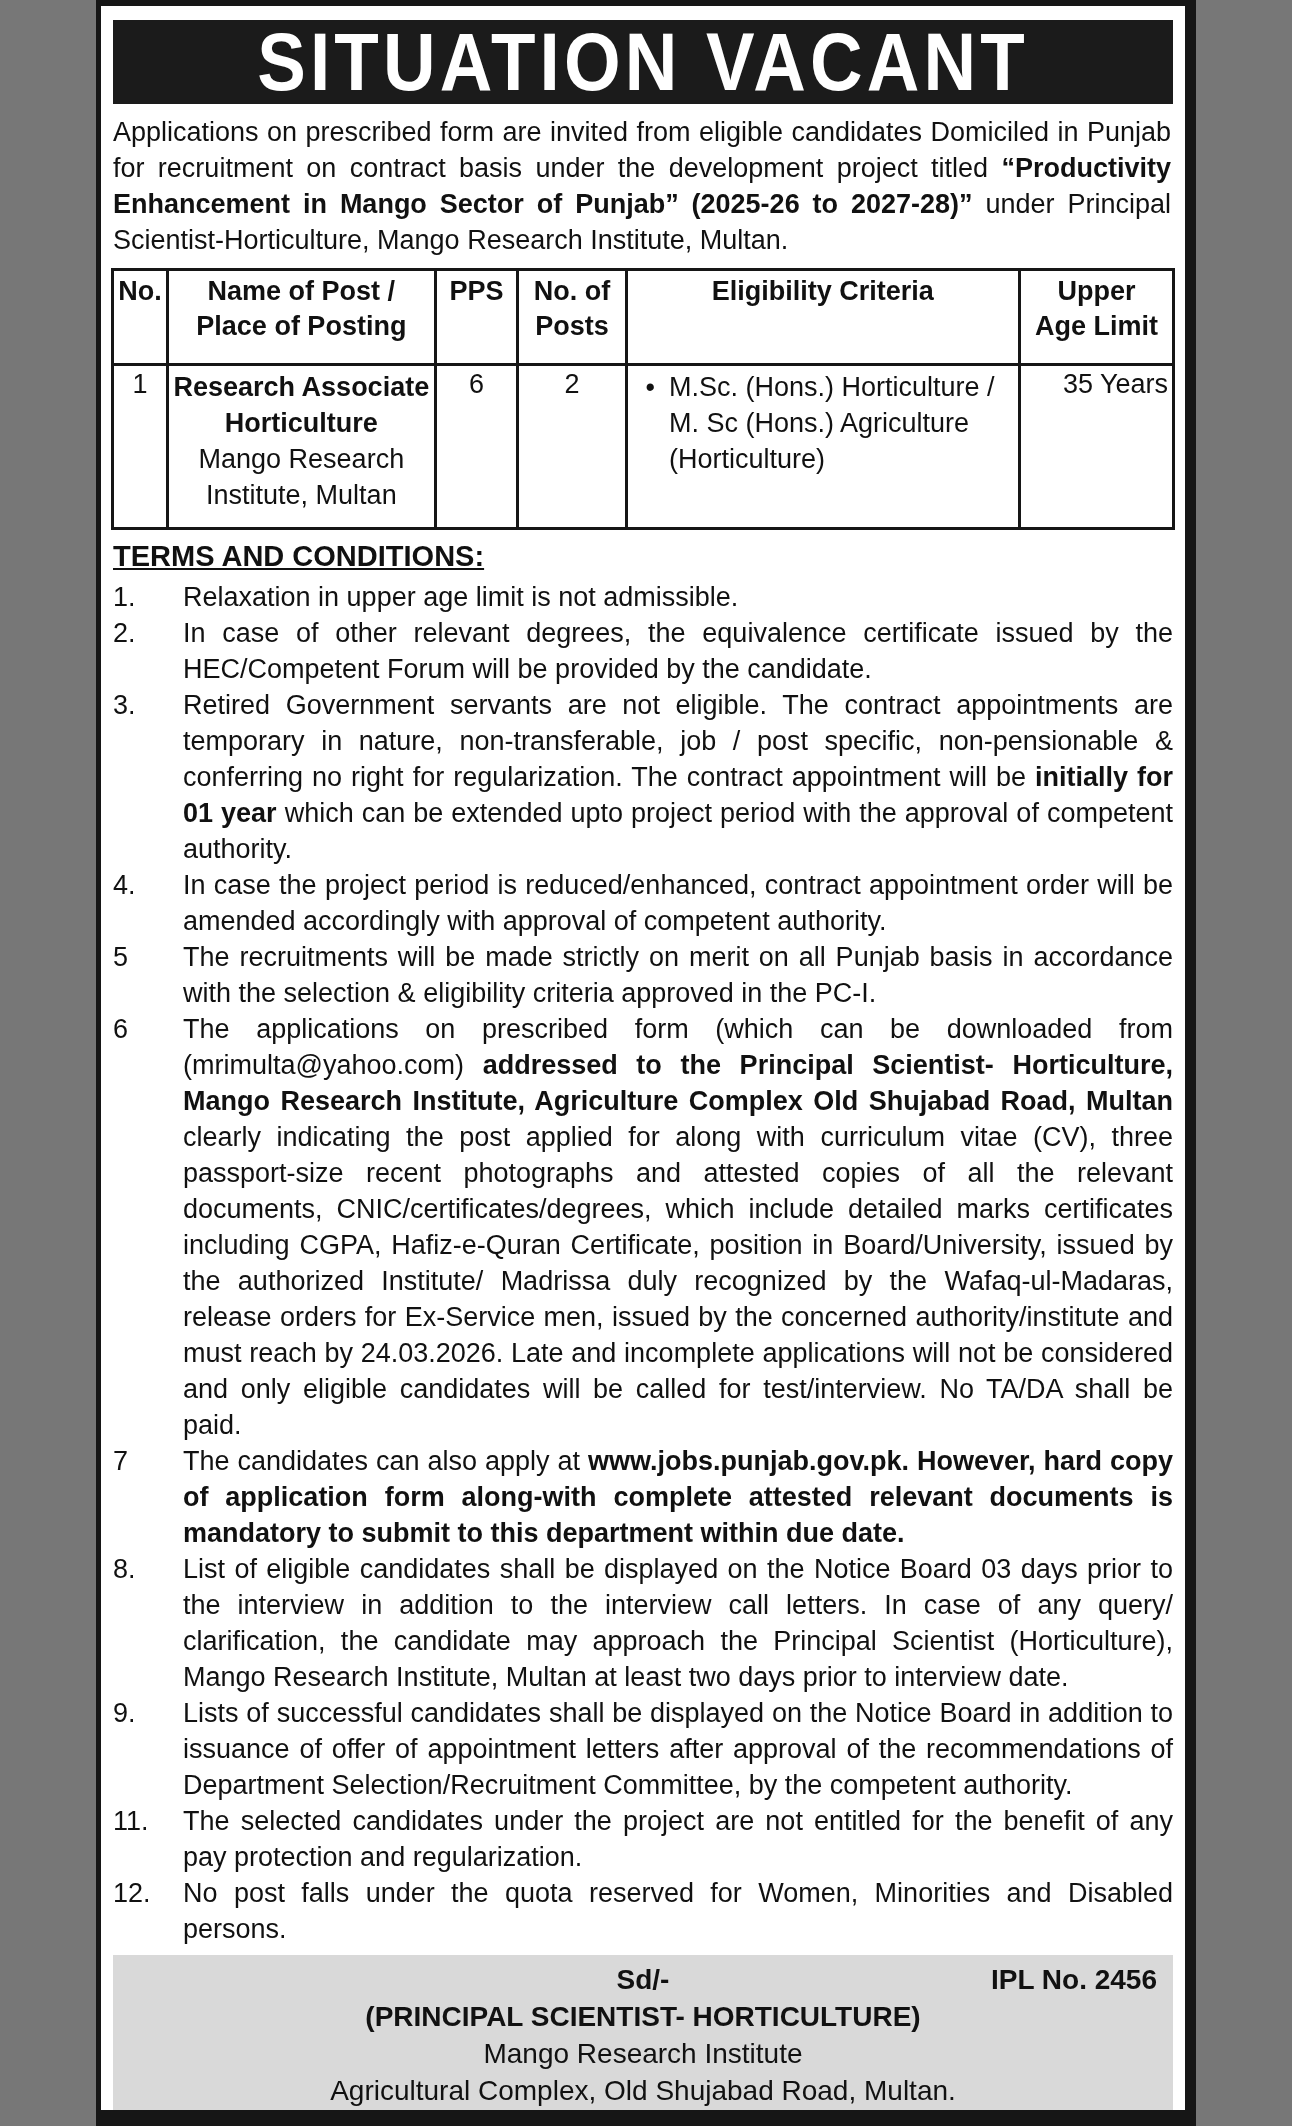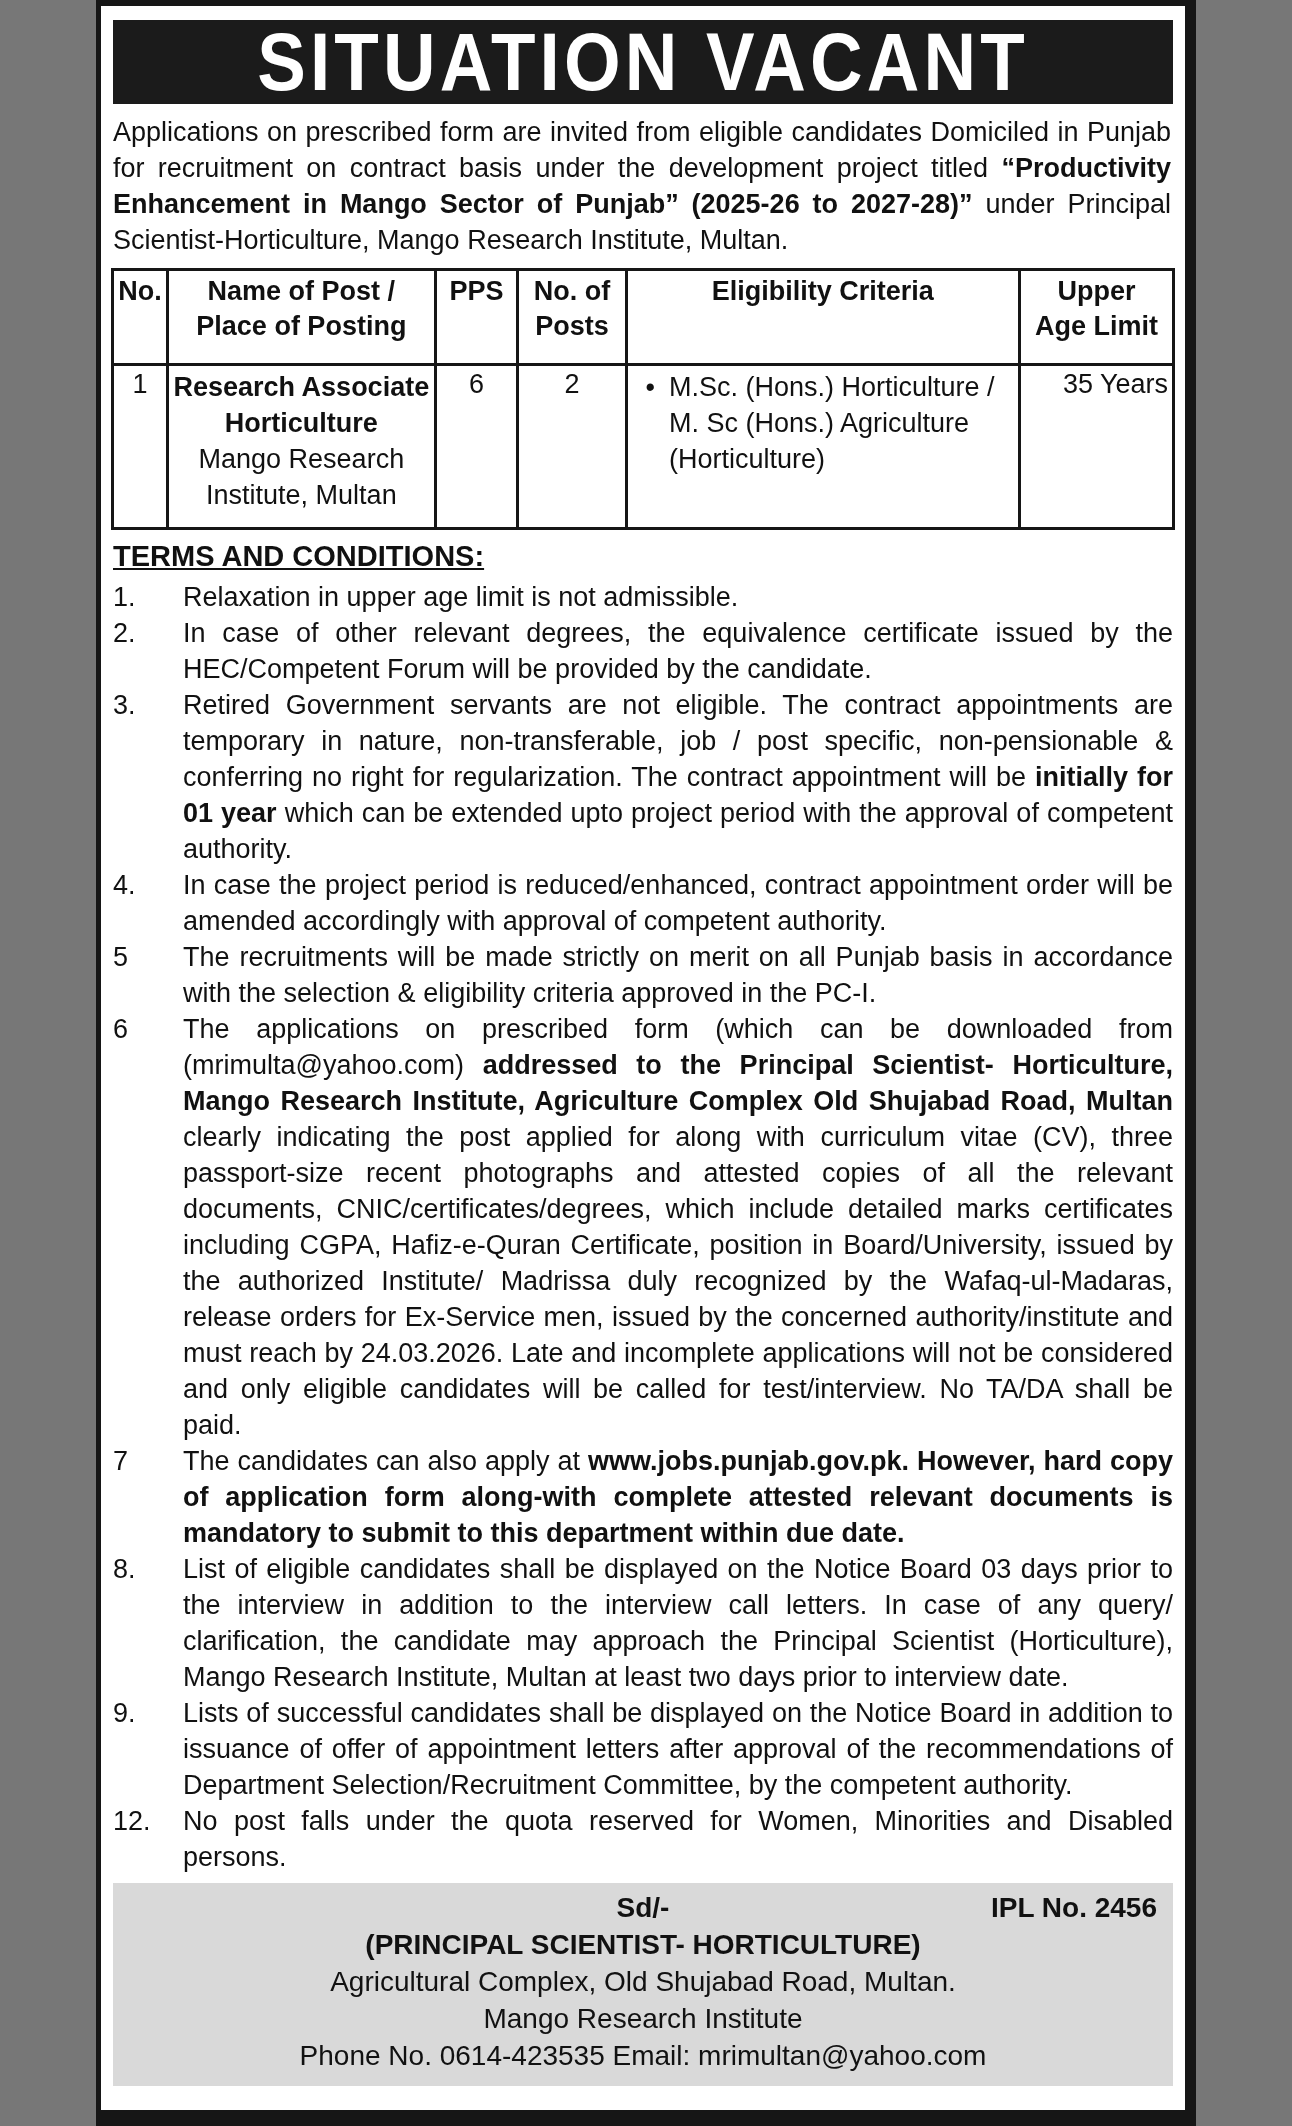--- a/index.html
+++ b/index.html
@@ -176,27 +176,31 @@
       </div>
       <div class="term-item">
         <div class="term-num">8.</div>
         <div class="term-text"><span>List of eligible candidates shall be displayed on the Notice Board 03 days prior to the interview in addition to the interview call letters. In case of any query/ clarification, the candidate may approach the Principal Scientist (Horticulture), Mango Research Institute, Multan at least two days prior to interview date.</span></div>
       </div>
       <div class="term-item">
         <div class="term-num">9.</div>
         <div class="term-text"><span>Lists of successful candidates shall be displayed on the Notice Board in addition to issuance of offer of appointment letters after approval of the recommendations of Department Selection/Recruitment Committee, by the competent authority.</span></div>
       </div>
       <div class="term-item">
+        <div class="term-num">11.</div>
+        <div class="term-text"><span>The selected candidates under the project are not entitled for the benefit of any pay protection and regularization.</span></div>
+      </div>
+      <div class="term-item">
         <div class="term-num">12.</div>
         <div class="term-text"><span>No post falls under the quota reserved for Women, Minorities and Disabled persons.</span></div>
       </div>
     </div>
 
   <div class="footer-box">
     <div class="sd-line">Sd/-</div>
     <div class="ipl-number">IPL No. 2456</div>
     <div class="sig-title">(PRINCIPAL SCIENTIST- HORTICULTURE)</div>
+    <div>Mango Research Institute</div>
     <div>Agricultural Complex, Old Shujabad Road, Multan.</div>
-    <div>Mango Research Institute</div>
     <div><span>Phone No. 0614-423535 Email: </span><span class="u">mrimultan@yahoo.com</span></div>
   </div>
 
 </div>
 
 </body></html>

